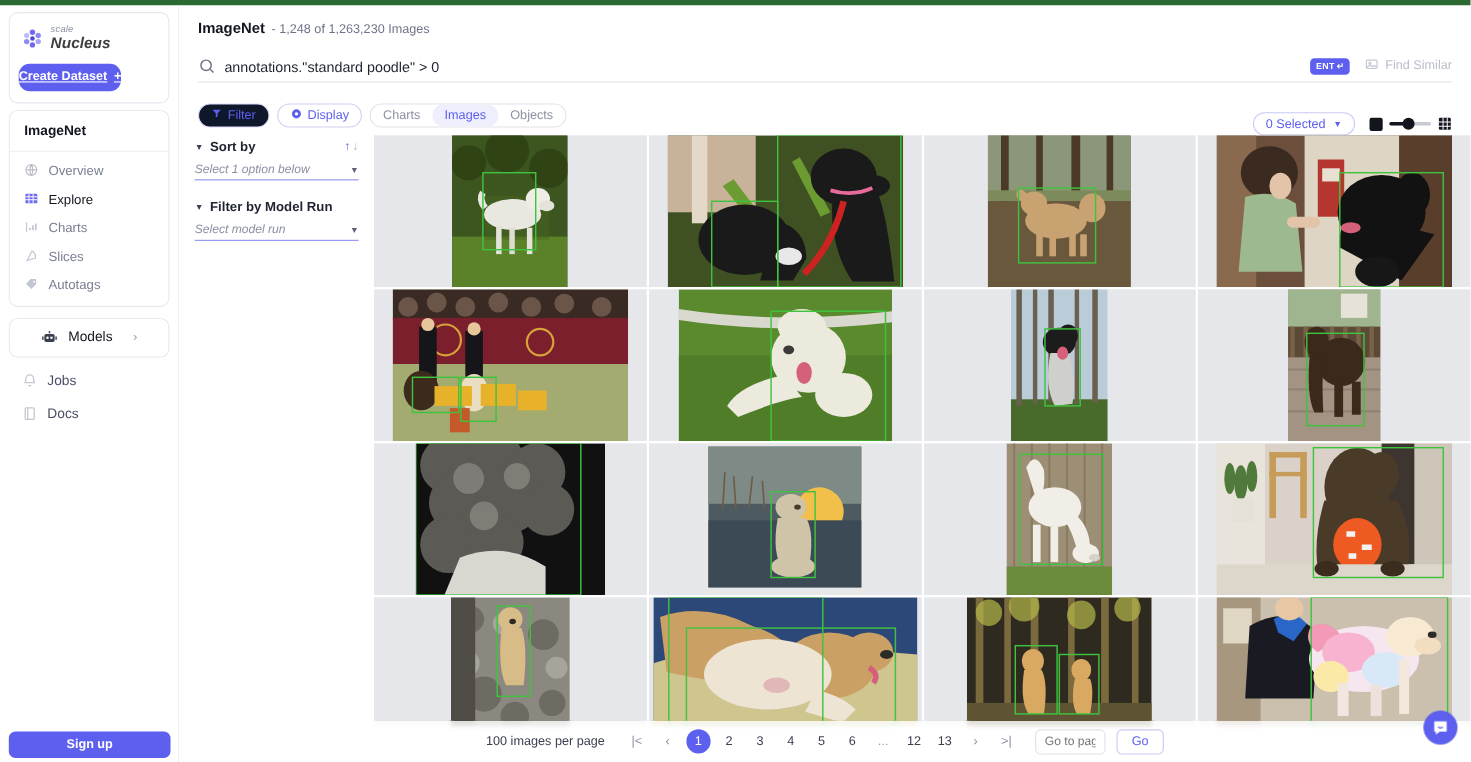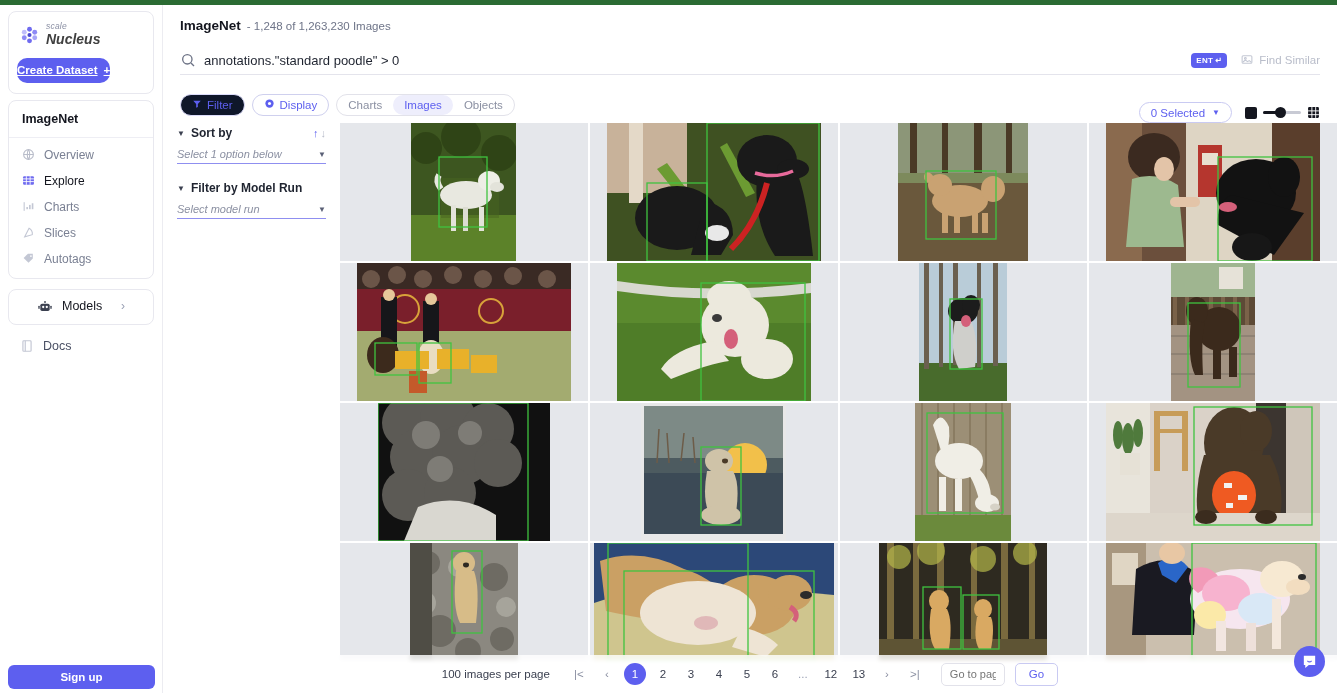--- a/index.html
+++ b/index.html
@@ -254,20 +254,29 @@
         <rect x="11" y="3" width="2" height="3"></rect>
           <rect x="2" y="10" width="2" height="5" rx="1"></rect>
         <rect x="20" y="10" width="2" height="5" rx="1"></rect>
       </svg>
     </span>
     <span>Models</span>
     <span class="chev">›</span>
   </div>
 
   <div class="lower-nav">
+    <div class="nav-item">
+      <span class="ic">
+        <svg width="14" height="14" viewBox="0 0 24 24" fill="none" stroke="#c3c7d4" stroke-width="2">
+          <path d="M6 9a6 6 0 0 1 12 0c0 5 2 6 2 6H4s2-1 2-6z"></path>
+            <path d="M10 19a2.2 2.2 0 0 0 4 0"></path>
+        </svg>
+      </span>
+      <span>Jobs</span>
+    </div>
     <div class="nav-item">
       <span class="ic">
         <svg width="14" height="14" viewBox="0 0 24 24" fill="none" stroke="#c3c7d4" stroke-width="2">
           <rect x="5" y="3" width="14" height="18" rx="1.5"></rect>
             <path d="M9 3v18"></path>
         </svg>
       </span>
       <span>Docs</span>
     </div>
   </div>

